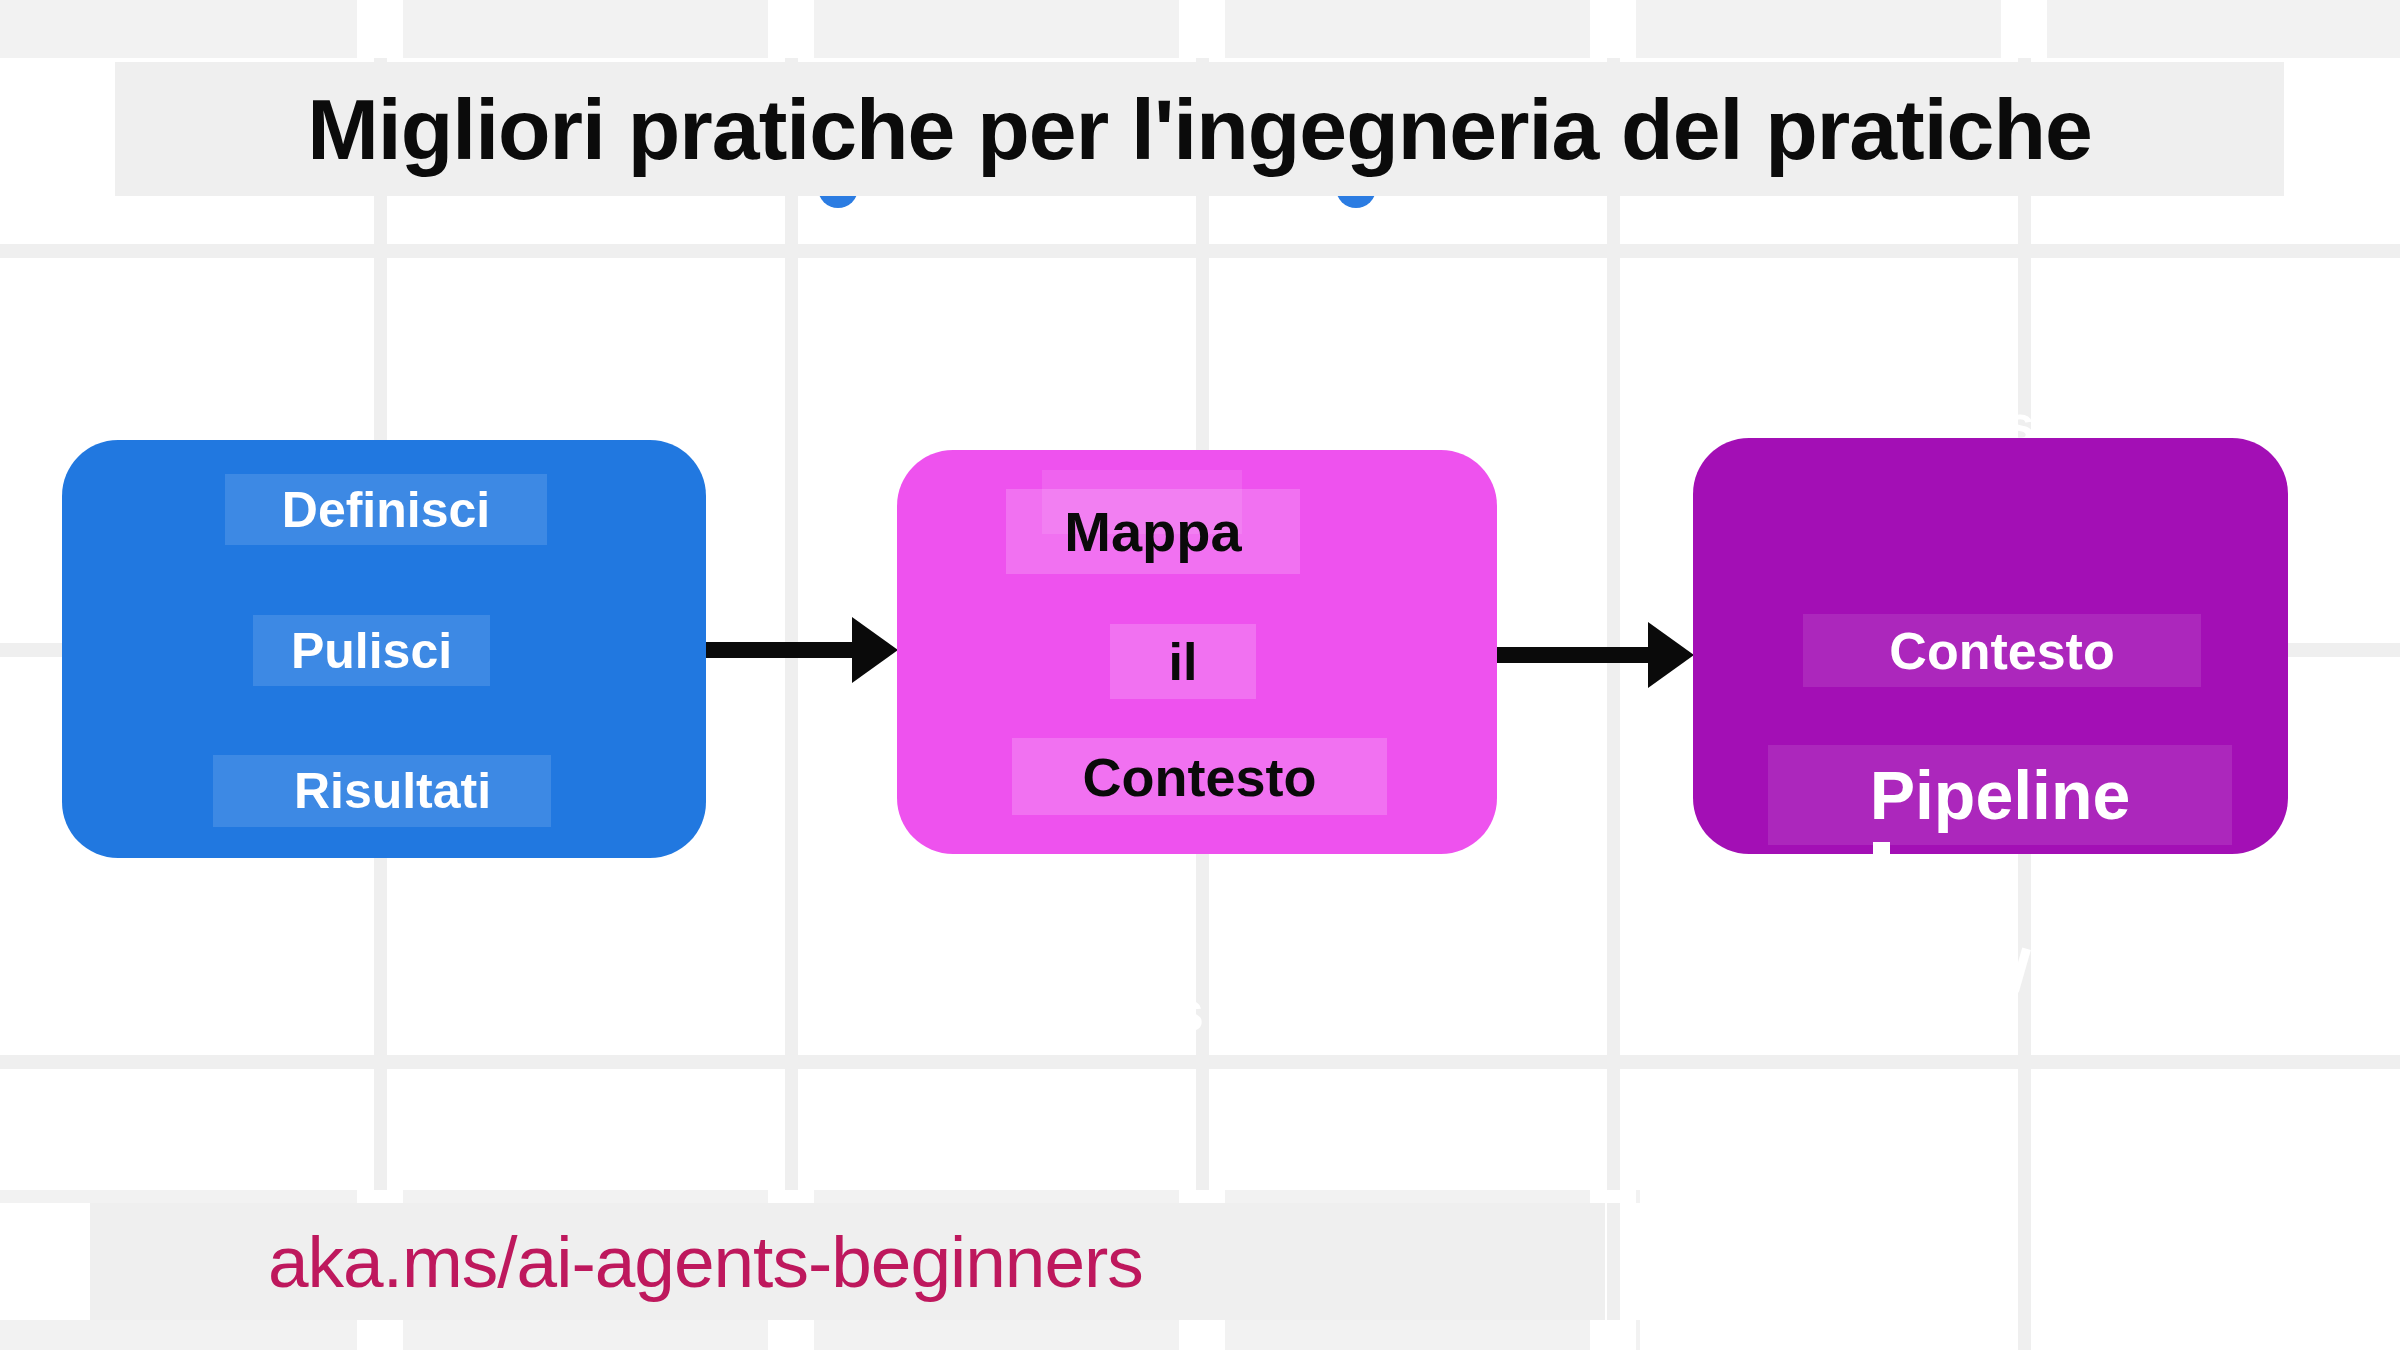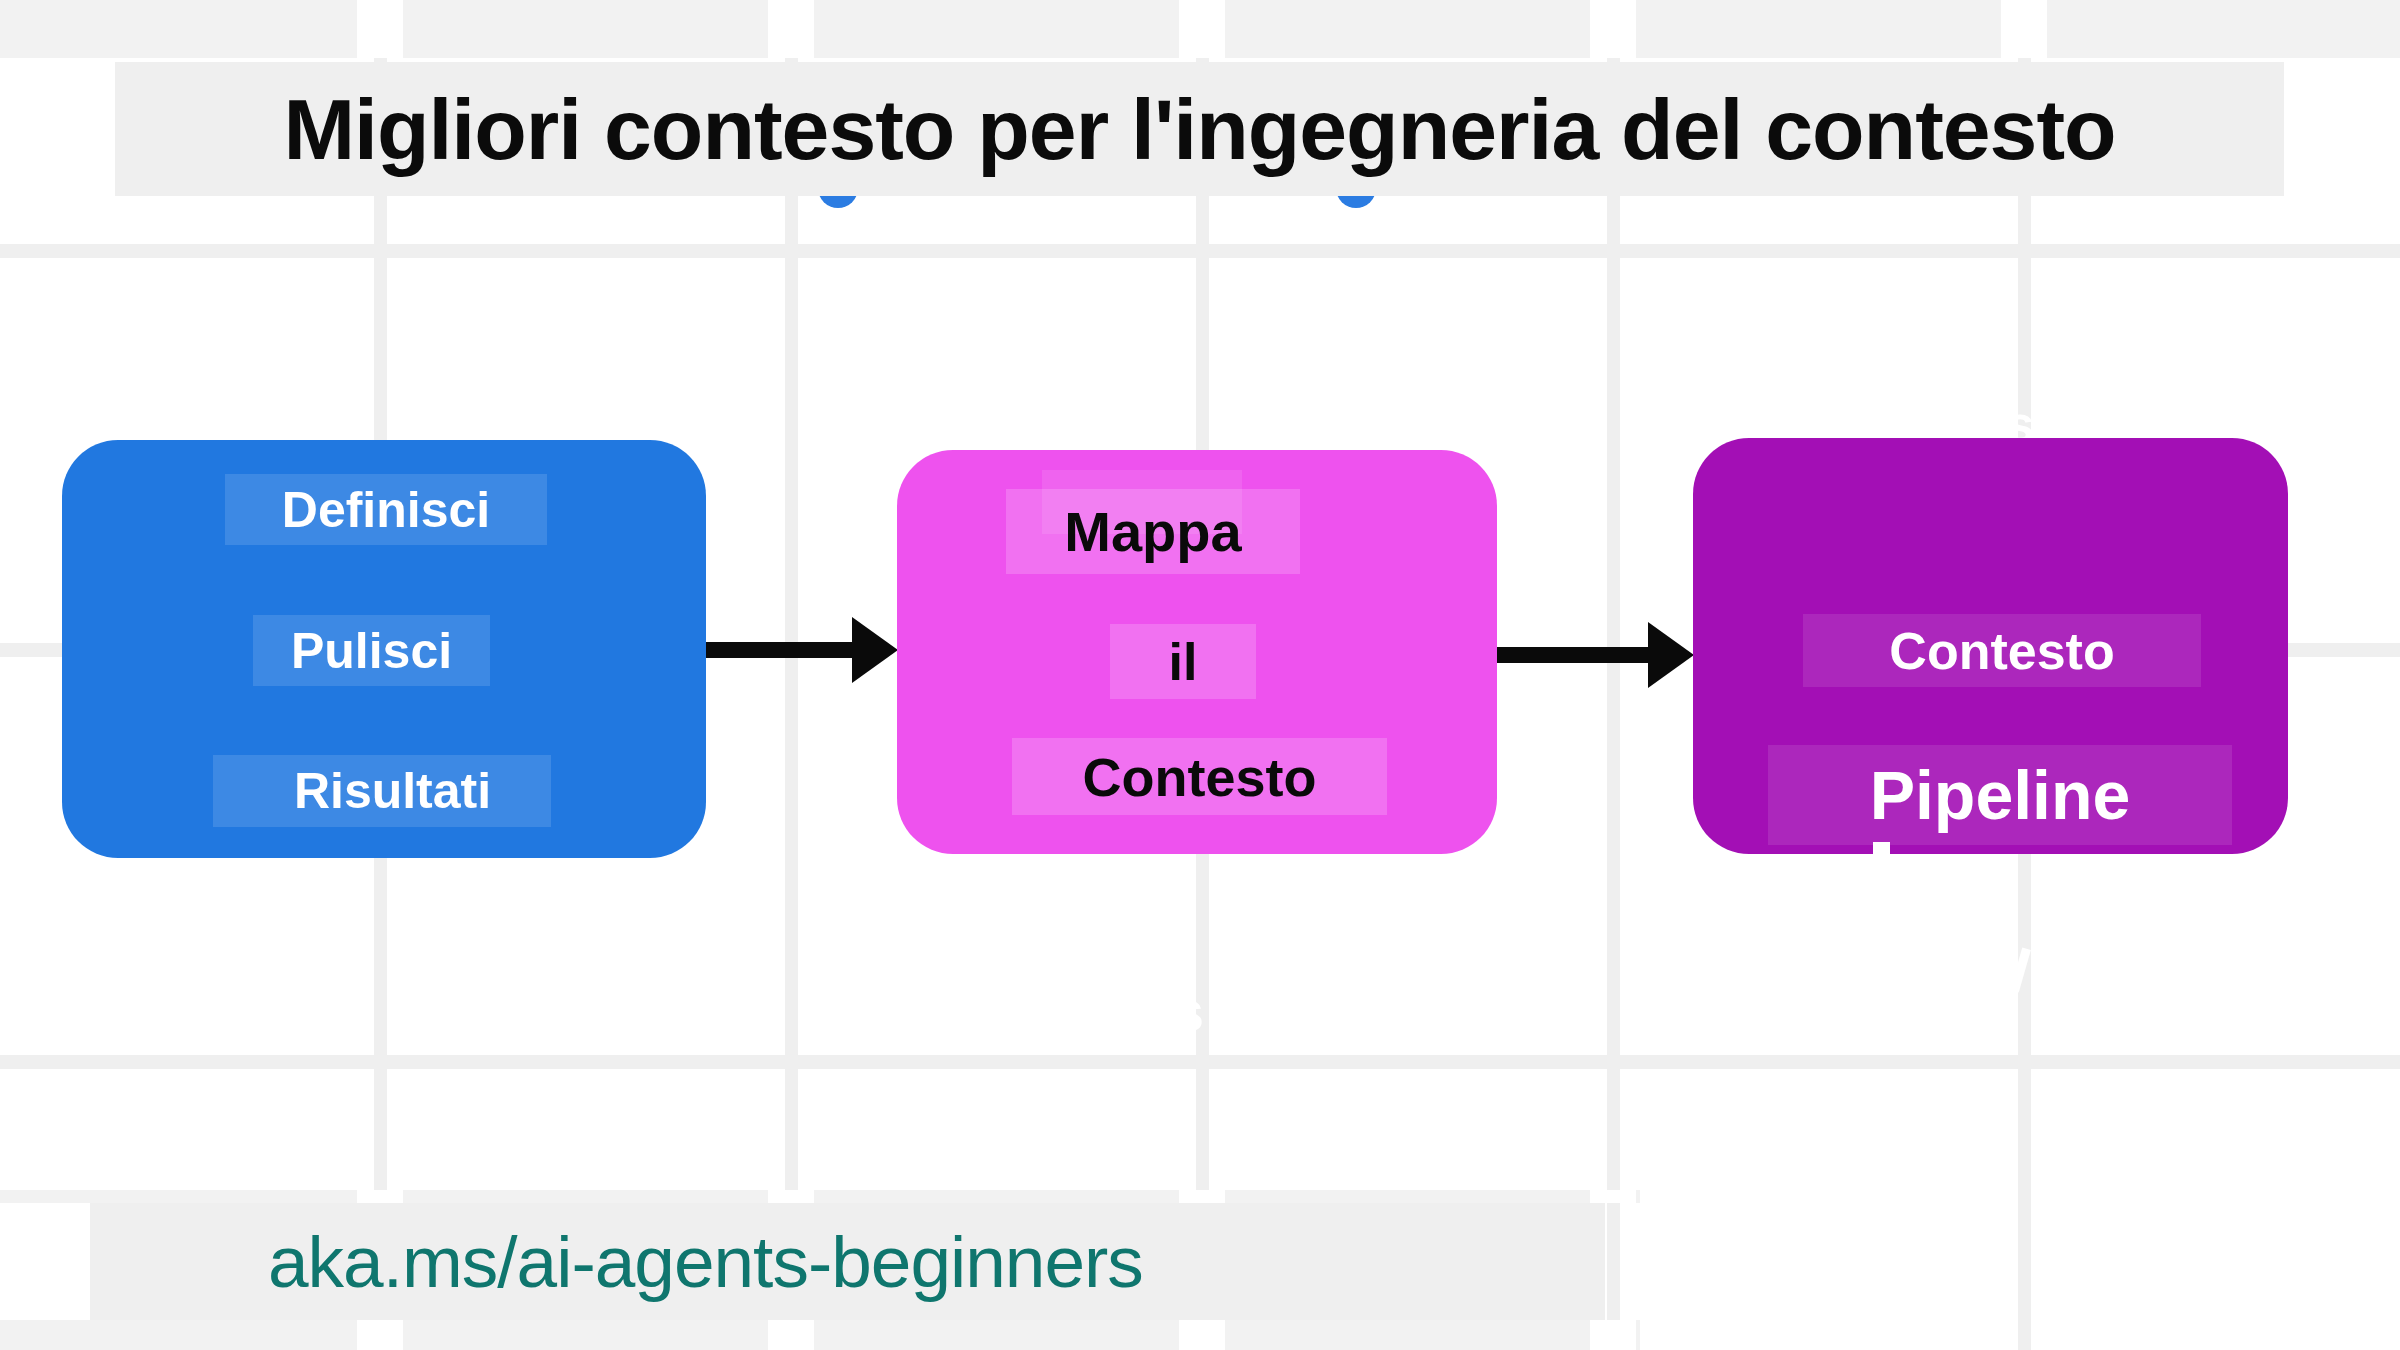--- a/index.html
+++ b/index.html
@@ -10,21 +10,21 @@
   
   .vline{position:absolute;top:0;width:13px;height:1350px;z-index:1;}
   .hline{position:absolute;height:14px;z-index:1;}
   .band{position:absolute;z-index:2;}
   .slot{position:absolute;top:0;height:100%;width:46px;background:#ffffff;}
   
   .panel{position:absolute;z-index:4;box-sizing:border-box;}
   #title-bar{left:115px;top:62px;width:2169px;height:134px;display:flex;align-items:center;justify-content:center;}
   #title-bar .t{font-size:86px;font-weight:600;color:#0b0b0b;letter-spacing:-1px;white-space:nowrap;}
   #footer-bar{left:90px;top:1203px;width:1515px;height:117px;display:flex;align-items:center;padding-left:178px;}
-  #footer-bar .t{font-size:73px;font-weight:500;color:#0f766e;letter-spacing:-1px;white-space:nowrap;}
+  #footer-bar .t{font-size:73px;font-weight:500;color:#be185d;letter-spacing:-1px;white-space:nowrap;}
   
   .ghost-circle{position:absolute;width:40px;height:40px;border-radius:50%;z-index:3;}
   .ghost-letter{position:absolute;color:#ffffff;font-weight:600;z-index:4;text-align:center;}
   .ghost-stroke{position:absolute;background:#ffffff;z-index:4;}
   
   .box{position:absolute;border-radius:56px;z-index:5;}
   .bar{position:absolute;display:flex;align-items:center;justify-content:center;font-weight:600;white-space:nowrap;}
   .bar-blue{background:rgba(255,255,255,.13);color:#ffffff;}
   .bar-mag{background:rgba(255,255,255,.18);color:#0a0a0a;}
   .bar-mag-ghost{background:rgba(255,255,255,.10);}
@@ -68,21 +68,21 @@
     <div class="slot" style="left:357px;"></div>
     <div class="slot" style="left:768px;"></div>
     <div class="slot" style="left:1179px;"></div>
     <div class="slot" style="left:1590px;"></div>
   </div>
 
   <div class="ghost-circle" style="left: 818px; top: 168px; background: rgb(43, 124, 226);"></div>
   <div class="ghost-circle" style="left: 1336px; top: 168px; background: rgb(43, 124, 226);"></div>
 
   <div class="panel" id="title-bar" style="background: rgb(239, 239, 239);">
-    <span class="t">Migliori contesto per l'ingegneria del contesto</span>
+    <span class="t">Migliori pratiche per l'ingegneria del pratiche</span>
   </div>
 
   <div class="box" style="left: 62px; top: 440px; width: 644px; height: 418px; background: rgb(33, 120, 224);">
     <div class="bar bar-blue" style="left:163px;top:34px;width:322px;height:71px;font-size:50px;">Definisci</div>
     <div class="bar bar-blue" style="left:191px;top:175px;width:237px;height:71px;font-size:50px;">Pulisci</div>
     <div class="bar bar-blue" style="left:151px;top:315px;width:317px;height:72px;font-size:50px;padding-left:21px;">Risultati</div>
   </div>
 
   <div class="shaft" style="left: 705px; top: 642px; width: 150px; background: rgb(10, 10, 10);"></div>
   <div class="head" style="left: 852px; top: 617px; border-left-color: rgb(10, 10, 10);"></div>

